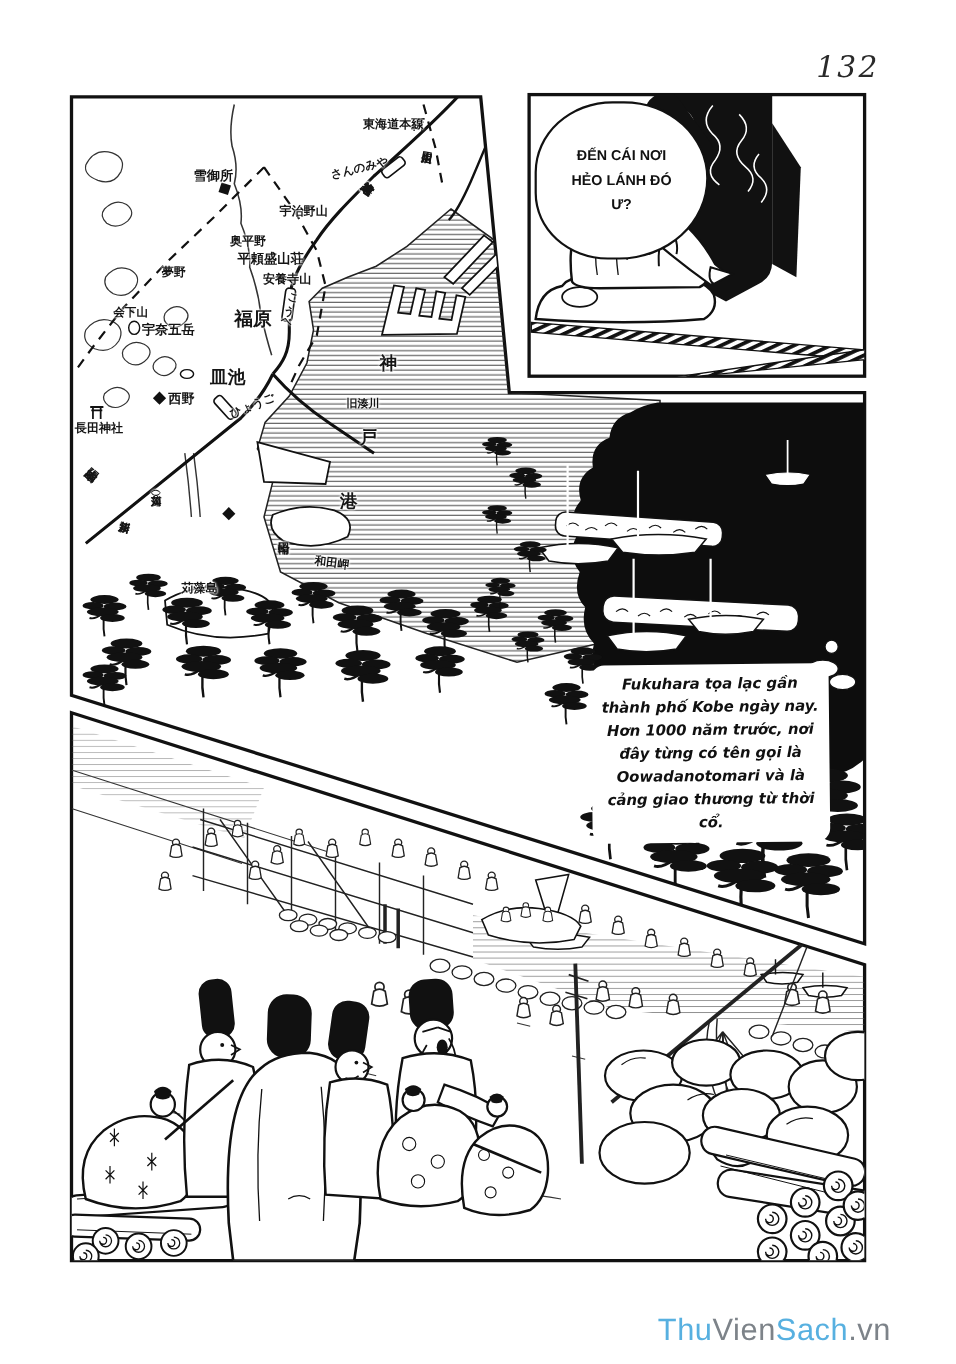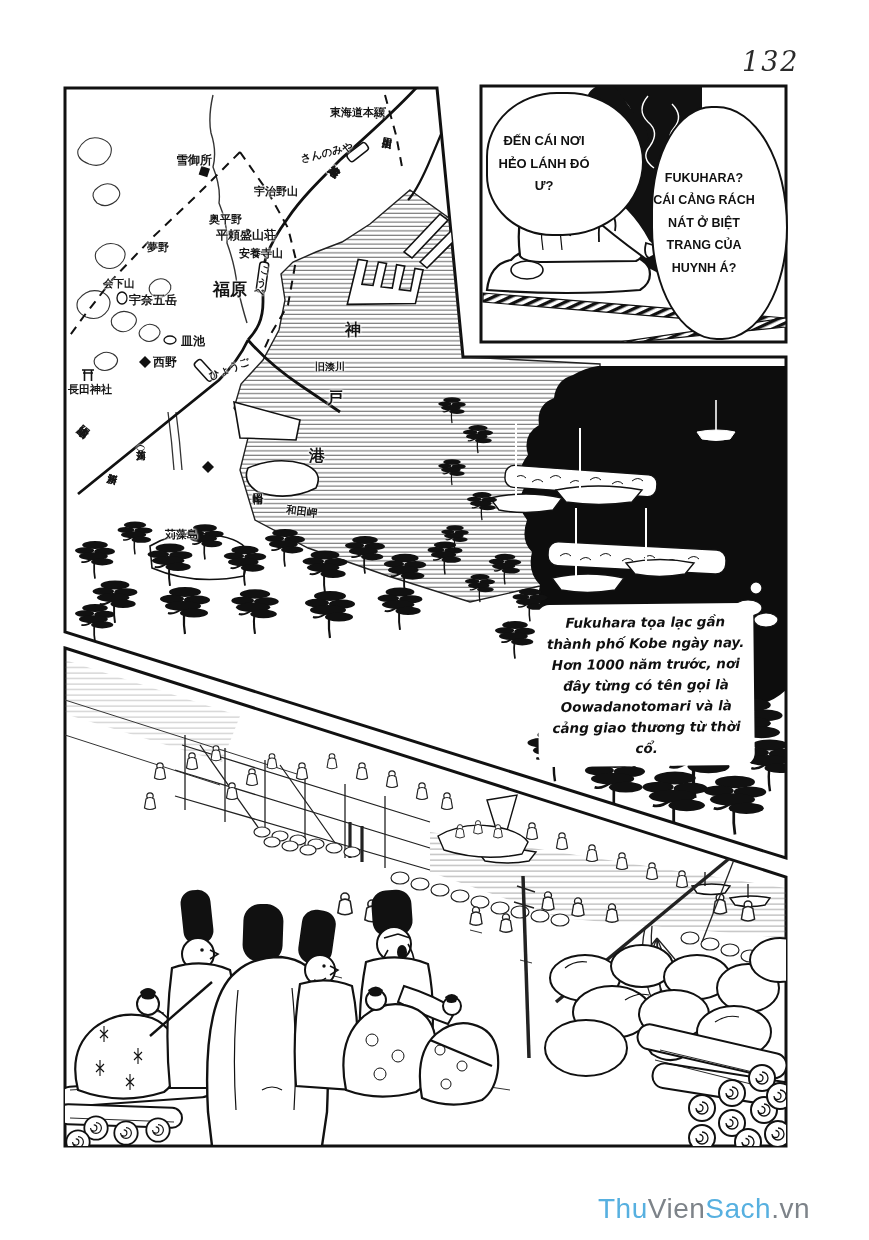--- a/index.html
+++ b/index.html
@@ -3,21 +3,21 @@
 <meta charset="utf-8">
 <style>
   html,body{margin:0;padding:0;background:#fff;}
   #page{position:relative;width:869px;height:1240px;background:#fff;overflow:hidden;
         font-family:"DejaVu Sans",sans-serif;color:#111;}
   #art{position:absolute;left:0;top:0;}
   #overlay{position:absolute;left:0;top:0;width:869px;height:1240px;pointer-events:none;padding-left:24px;}
   .pageno{position:absolute;left:742px;top:46px;font-family:"DejaVu Serif",serif;
           font-style:italic;font-size:27px;color:#2a2a2a;letter-spacing:2px;}
   .bubble{position:absolute;background:#fff;border:2.5px solid #111;display:flex;
-          align-items:center;text-align:center;
+          align-items:center;justify-content:center;text-align:center;
           font-family:"Liberation Sans",sans-serif;font-weight:bold;color:#111;}
   .bubble-left{left:486px;top:92px;width:154px;height:140px;border-radius:48% 52% 55% 45%;
           font-size:13px;line-height:1.75;}
   .bubble-left .txt{width:112px;}
   .bubble-right{left:651px;top:106px;width:133px;height:230px;border-radius:46% 54% 50% 50%;
           font-size:12.5px;line-height:1.8;}
   .bubble-right .txt{width:102px;}
   .caption{position:absolute;text-align:center;font-family:"DejaVu Sans",sans-serif;
            font-style:italic;font-weight:bold;color:#101010;}
   .caption-right{left:538px;top:604px;width:204px;padding:8px 6px;background:#fff;
@@ -459,44 +459,41 @@
   </g>
 </svg>
 
 <div id="overlay">
 
   <div class="pageno">132</div>
 
   <div class="bubble bubble-left">
     <div class="txt">ĐẾN CÁI NƠI HẺO LÁNH ĐÓ Ư?</div>
   </div>
-  <div class="bubble bubble-right">
-    <div class="txt">FUKUHARA? CÁI CẢNG RÁCH NÁT Ở BIỆT TRANG CỦA HUYNH Á?</div>
-  </div>
 
   <div class="caption caption-right">Fukuhara tọa lạc gần thành phố Kobe ngày nay. Hơn 1000 năm trước, nơi đây từng có tên gọi là Oowadanotomari và là cảng giao thương từ thời cổ.</div>
 
   <span class="jp" style="left:330px;top:105px;font-size:11px">東海道本線</span>
   <span class="jp" style="left:300px;top:146px;font-size:10.5px;transform:rotate(-14deg)">さんのみや</span>
   <span class="jp vert" style="left:336px;top:160px;font-size:11px;transform:rotate(43deg);transform-origin:top center">東海道本線</span>
   <span class="jp vert" style="left:382px;top:130px;font-size:10px;transform:rotate(10deg);transform-origin:top center">旧生田川</span>
   <span class="jp" style="left:176px;top:152px;font-size:12px">雪御所</span>
   <span class="jp" style="left:254px;top:184px;font-size:11px">宇治野山</span>
   <span class="jp" style="left:209px;top:212px;font-size:11px">奥平野</span>
   <span class="jp" style="left:216px;top:227px;font-size:12px">平頼盛山荘</span>
   <span class="jp" style="left:239px;top:246px;font-size:11px">安養寺山</span>
   <span class="jp" style="left:147px;top:240px;font-size:11px">夢野</span>
   <span class="jp" style="left:103px;top:277px;font-size:10.5px">会下山</span>
   <span class="jp" style="left:129px;top:292px;font-size:12px">宇奈五岳</span>
   <span class="jp" style="left:213px;top:278px;font-size:17px">福原</span>
   <span class="jp vert" style="left:261px;top:260px;font-size:10px;transform:rotate(16deg);transform-origin:top center">こうべ</span>
   <span class="jp" style="left:345px;top:320px;font-size:16px">神</span>
   <span class="jp" style="left:327px;top:388px;font-size:16px">戸</span>
   <span class="jp" style="left:309px;top:446px;font-size:16px">港</span>
-  <span class="jp" style="left:181px;top:333px;font-size:12px">皿池</span>
+  <span class="jp" style="left:191px;top:333px;font-size:16px">皿池</span>
   <span class="jp" style="left:153px;top:354px;font-size:12px">西野</span>
   <span class="jp" style="left:208px;top:362px;font-size:10.5px;transform:rotate(-22deg)">ひょうご</span>
   <span class="jp" style="left:68px;top:382px;font-size:11px">長田神社</span>
   <span class="jp vert" style="left:84px;top:420px;font-size:11px;transform:rotate(40deg);transform-origin:top center">山陽本線</span>
   <span class="jp vert" style="left:134px;top:442px;font-size:9.5px">（苅藻川）</span>
   <span class="jp vert" style="left:108px;top:466px;font-size:10px;transform:rotate(14deg);transform-origin:top center">新湊川</span>
   <span class="jp" style="left:315px;top:360px;font-size:10px">旧湊川</span>
   <span class="jp vert" style="left:249px;top:484px;font-size:11px">輪田</span>
   <span class="jp" style="left:286px;top:505px;font-size:10.5px;transform:rotate(7deg)">和田岬</span>
   <span class="jp" style="left:165px;top:527px;font-size:11px">苅藻島</span>

